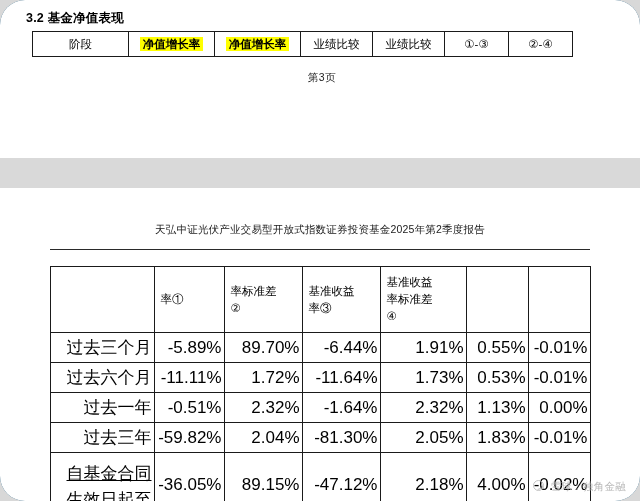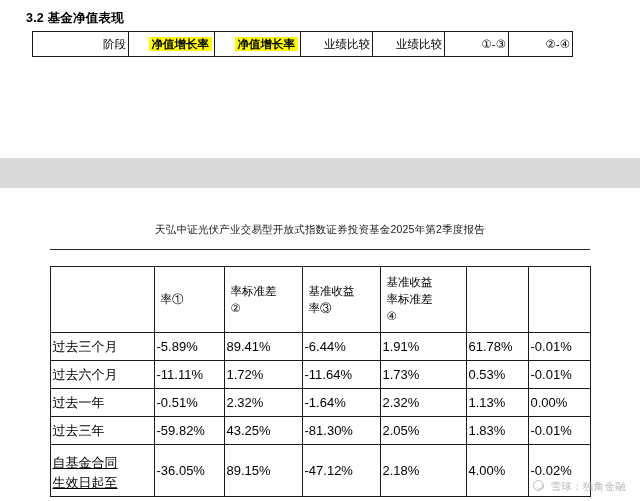--- a/index.html
+++ b/index.html
@@ -7,20 +7,21 @@
     margin: 0; padding: 0;
     width: 640px; height: 501px;
     background: #d8d8d8;
     font-family: "Liberation Sans", sans-serif;
   }
   #page {
     position: relative;
     width: 640px; height: 501px;
     overflow: hidden;
     background: #0c4a6e;
+    border-radius: 25px;
   }
 
   
   .doc-top {
     position: absolute;
     left: 0; top: 0;
     width: 640px; height: 158px;
     background: #ffffff;
     padding: 6px 22px 0 26px;
   }
@@ -43,21 +44,21 @@
 
   table.tbl-top {
     border-collapse: collapse;
     width: 540px;
     margin: 0 auto 0 6px;
     table-layout: fixed;
   }
   table.tbl-top td {
     border: 1px solid #1a1a1a;
     height: 25px;
-    text-align: right;
+    text-align: center;
     vertical-align: middle;
     font-size: 11.5px;
     color: #000;
     padding: 0 2px;
     white-space: nowrap;
   }
   .hl {
     background: #ffff00;
     font-weight: bold;
     color: #000;
@@ -104,23 +105,23 @@
 
   table.tbl-main {
     border-collapse: collapse;
     width: 540px;
     margin: 16px auto 0 auto;
     table-layout: fixed;
   }
   table.tbl-main th,
   table.tbl-main td {
     border: 1px solid #1a1a1a;
-    font-size: 13px;
-    color: #000;
-    text-align: left;
+    font-size: 17px;
+    color: #000;
+    text-align: right;
     vertical-align: middle;
     padding: 3px 2px;
     font-weight: normal;
   }
   table.tbl-main thead td {
     height: 66px;
     text-align: left;
     padding-left: 6px;
     line-height: 1.45;
     font-size: 11.5px;
@@ -182,20 +183,21 @@
           <td style="width:86px"><span class="hl">净值增长率</span></td>
           <td style="width:86px"><span class="hl">净值增长率</span></td>
           <td style="width:72px">业绩比较</td>
           <td style="width:72px">业绩比较</td>
           <td style="width:64px">①-③</td>
           <td style="width:64px">②-④</td>
         </tr>
       </tbody>
     </table>
 
+    <div class="pagenum">第3页</div>
   </div>
 
   <div class="gap"></div>
 
   <div class="doc-bottom">
     <div class="doc-title">天弘中证光伏产业交易型开放式指数证券投资基金2025年第2季度报告</div>
     <div class="rule"></div>
 
     <table class="tbl-main">
       <thead>
@@ -218,24 +220,24 @@
             <div>④</div>
           </td>
           <td style="width:62px"></td>
           <td style="width:62px"></td>
         </tr>
       </thead>
       <tbody>
         <tr>
           <td class="lbl">过去三个月</td>
           <td>-5.89%</td>
-          <td>89.41%</td>
+          <td>89.70%</td>
           <td>-6.44%</td>
           <td>1.91%</td>
-          <td>61.78%</td>
+          <td>0.55%</td>
           <td>-0.01%</td>
         </tr>
         <tr>
           <td class="lbl">过去六个月</td>
           <td>-11.11%</td>
           <td>1.72%</td>
           <td>-11.64%</td>
           <td>1.73%</td>
           <td>0.53%</td>
           <td>-0.01%</td>
@@ -245,21 +247,21 @@
           <td>-0.51%</td>
           <td>2.32%</td>
           <td>-1.64%</td>
           <td>2.32%</td>
           <td>1.13%</td>
           <td>0.00%</td>
         </tr>
         <tr>
           <td class="lbl">过去三年</td>
           <td>-59.82%</td>
-          <td>43.25%</td>
+          <td>2.04%</td>
           <td>-81.30%</td>
           <td>2.05%</td>
           <td>1.83%</td>
           <td>-0.01%</td>
         </tr>
         <tr class="tall">
           <td class="lbl two-line">
             <div>自基金合同</div>
             <div>生效日起至</div>
           </td>

